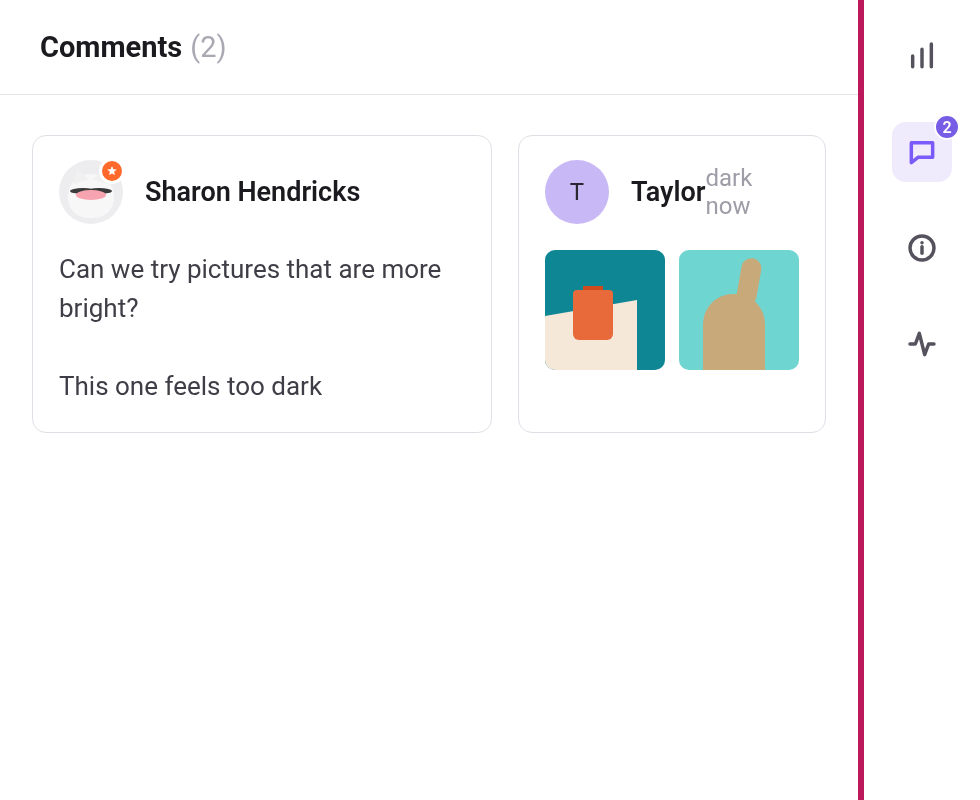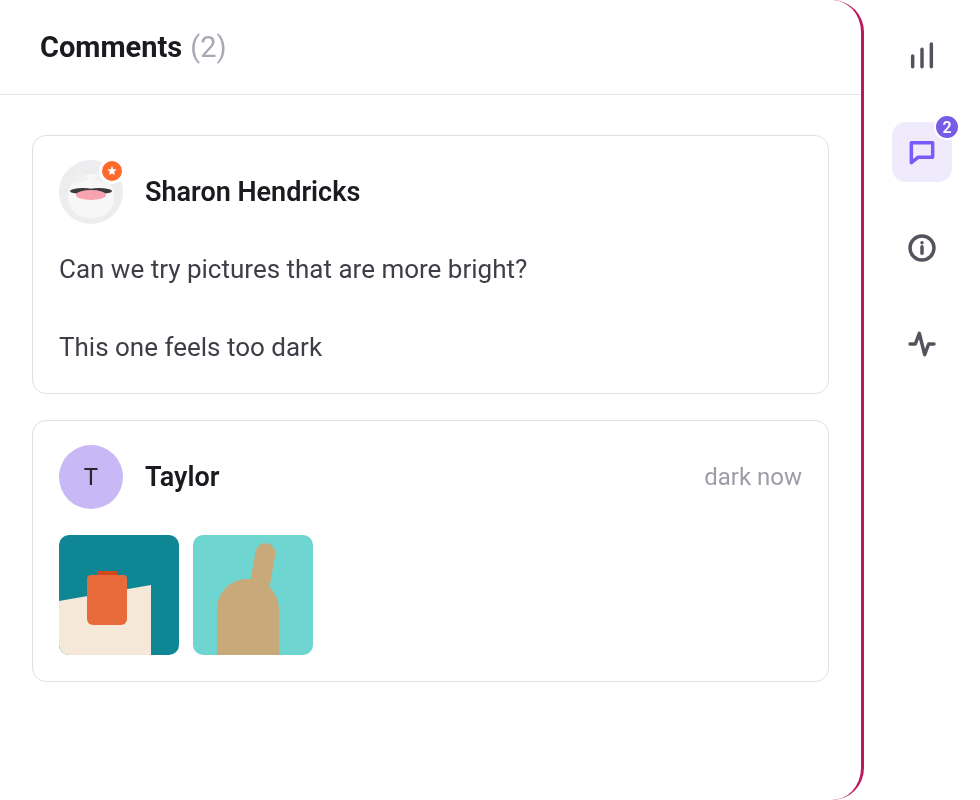--- a/index.html
+++ b/index.html
@@ -12,22 +12,21 @@
       background: #fff;
       width: 980px;
       height: 800px;
       display: flex;
       overflow: hidden;
     }
     .main {
       flex: 1;
       display: flex;
       flex-direction: column;
-      border-right: 3px solid #be185d;
-      border-radius: 32px;
+      border-right: 6px solid #be185d;
     }
     .header {
       padding: 30px 40px 30px 40px;
       border-bottom: 1px solid #e5e5e9;
       display: flex;
       align-items: baseline;
       gap: 8px;
     }
     .header-title {
       font-size: 29px;
@@ -35,21 +34,21 @@
       color: #1a1a1f;
     }
     .header-count {
       font-size: 29px;
       font-weight: 400;
       color: #a9a8b3;
     }
     .comments-container {
       padding: 40px 32px 40px 32px;
       display: flex;
-      flex-direction: column;
+      flex-direction: row;
       gap: 26px;
     }
     .comment-card {
       border: 1px solid #e0dfe6;
       border-radius: 14px;
       padding: 24px 26px 26px 26px;
     }
     .comment-header {
       display: flex;
       align-items: center;

